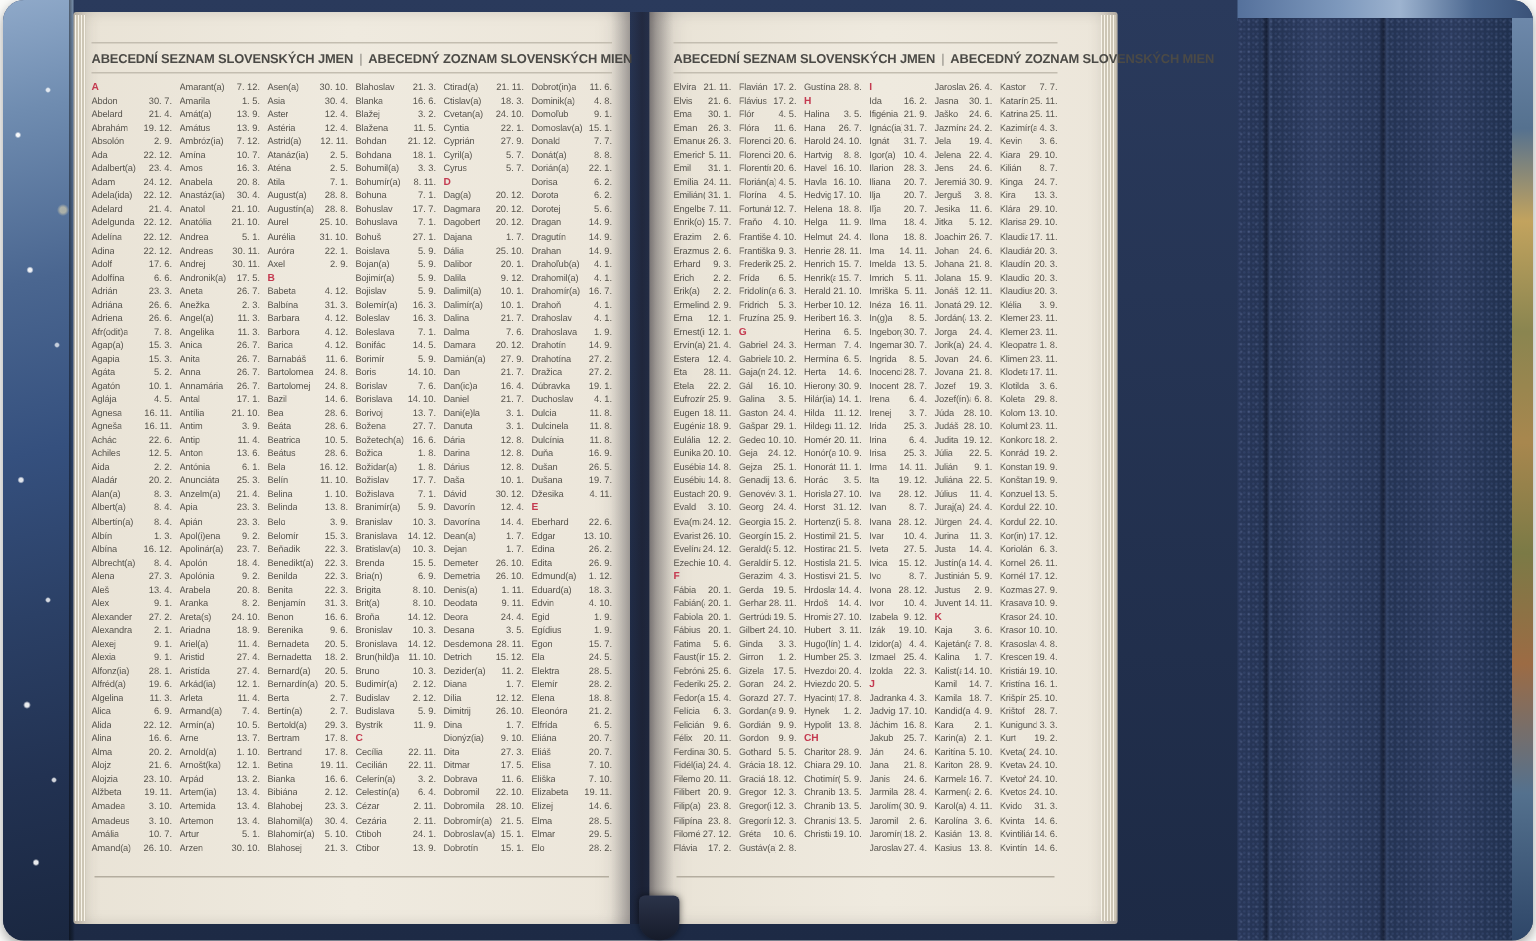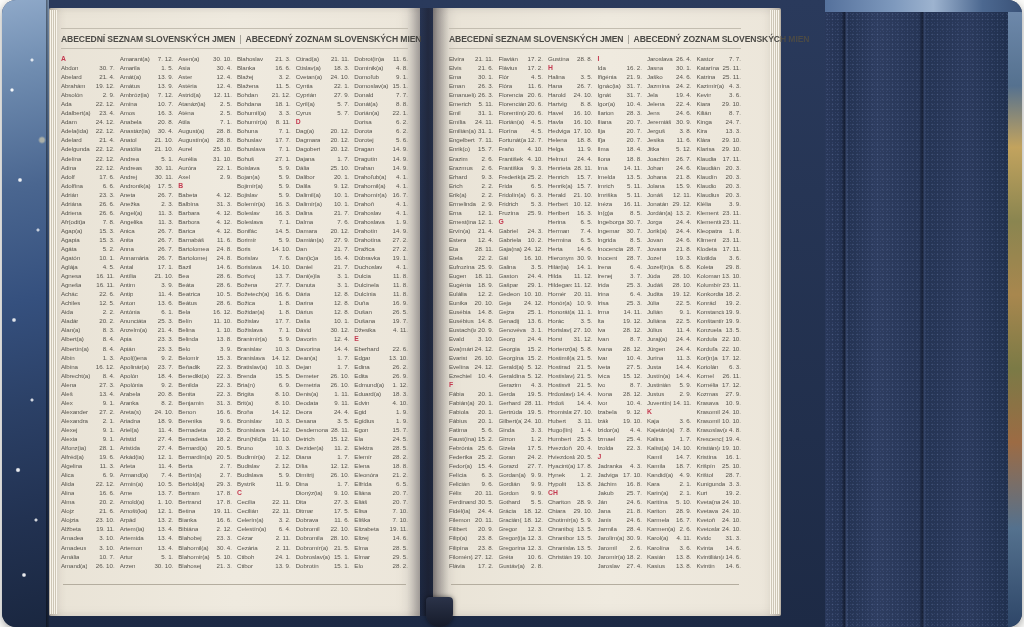--- a/index.html
+++ b/index.html
@@ -17,21 +17,21 @@
       radial-gradient(circle at 30px 400px, rgba(255,255,255,.8) 1px, transparent 2px),
       radial-gradient(circle at 16px 470px, rgba(255,255,255,.9) 1.3px, transparent 2.6px),
       radial-gradient(circle at 34px 520px, rgba(255,255,255,.8) 1px, transparent 2px),
       radial-gradient(circle at 22px 575px, rgba(255,255,255,.9) 1.2px, transparent 2.4px),
       radial-gradient(circle at 40px 140px, rgba(255,235,180,.5) 2px, transparent 4px),
       linear-gradient(168deg,#8fa9c9 0%,#6f8cb0 12%,#4a6690 30%,#35507e 48%,#2b4066 65%,#223252 82%,#1a2740 100%);}
   
   .page{position:absolute;top:8px;height:608px;background:linear-gradient(90deg,#e9e3d6,#efeadf 50%,#ece6da);}
   .page-left{left:47px;width:371px;border-radius:2px 0 0 2px;
     box-shadow:inset 12px 0 14px -10px rgba(60,50,40,.45), inset -14px 0 18px -12px rgba(40,35,45,.5);}
-  .page-right{left:431px;width:348px;border-radius:0 2px 2px 0;
+  .page-right{left:431px;width:312px;border-radius:0 2px 2px 0;
     box-shadow:inset 16px 0 20px -12px rgba(40,35,45,.55), inset -14px 0 14px -10px rgba(60,50,40,.4);}
   .page-left::before{content:"";position:absolute;left:1px;top:2px;bottom:2px;width:7px;
     background:repeating-linear-gradient(90deg,#f8f4eb 0 1px,#cdc6b5 1px 2px);}
   .page-right::before{content:"";position:absolute;right:1px;top:2px;bottom:2px;width:10px;
     background:repeating-linear-gradient(90deg,#f8f4eb 0 1px,#cdc6b5 1px 2px);}
   .gutter{position:absolute;left:405px;top:8px;width:42px;height:608px;pointer-events:none;
     background:linear-gradient(90deg,transparent 0%,rgba(25,22,30,.12) 30%,rgba(25,22,30,.45) 50%,rgba(25,22,30,.16) 72%,transparent 100%);}
   
   .flap{position:absolute;left:823px;top:12px;width:183px;height:615px;
     background-image:

